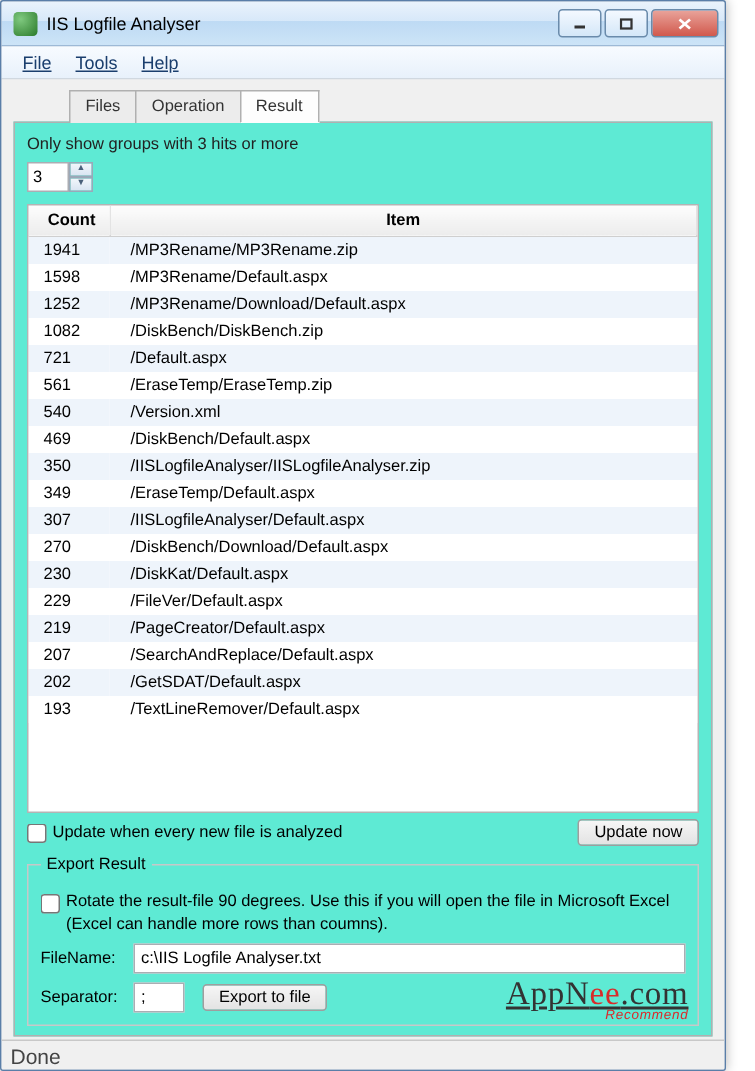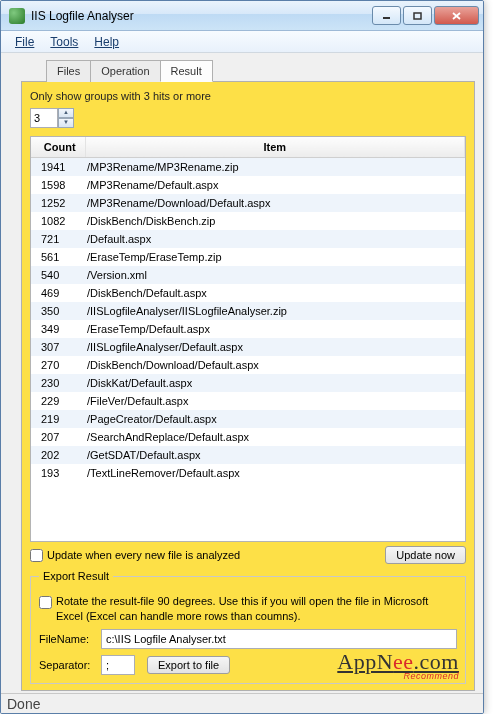--- a/index.html
+++ b/index.html
@@ -82,26 +82,25 @@
   color: #333;
   cursor: default;
 }
 .tab.active {
   background: #fdfdfd;
   border-bottom: 1px solid #fdfdfd;
   z-index: 3;
 }
 .tabpanel {
   border: 1px solid #b0b0b0;
-  background: #fde047;
+  background: #5eead4;
   flex: 1;
   padding: 8px 8px 6px 8px;
   display: flex;
   flex-direction: column;
-  margin-left: 12px;
 }
 .hint { font-size: 11px; margin-bottom: 6px; color: #222; }
 .spinner-row { display: flex; align-items: center; margin-bottom: 8px; }
 .spinner-input {
   width: 28px; height: 20px;
   border: 1px solid #abadb3;
   font-size: 11px;
   padding: 0 3px;
   background: #fff;
 }
@@ -131,21 +130,21 @@
 .grid-table th {
   text-align: center;
   font-weight: bold;
   padding: 4px 6px;
   background: linear-gradient(to bottom,#fdfdfd,#ececec);
   border-bottom: 1px solid #cfcfcf;
   border-right: 1px solid #e3e3e3;
   position: sticky; top: 0;
 }
 .grid-table th.count { width: 54px; padding-left: 10px; }
-.grid-table td { padding: 3px 2px; white-space: nowrap; }
+.grid-table td { padding: 3px 14px; white-space: nowrap; }
 .grid-table tr:nth-child(odd) td { background: #eef4fb; }
 .grid-table tr:nth-child(even) td { background: #ffffff; }
 .grid-table td.count { text-align: left; padding-left: 10px; }
 .below-grid {
   display: flex;
   align-items: center;
   margin-top: 4px;
 }
 .chk { width: 13px; height: 13px; margin-right: 4px; }
 .btn {

